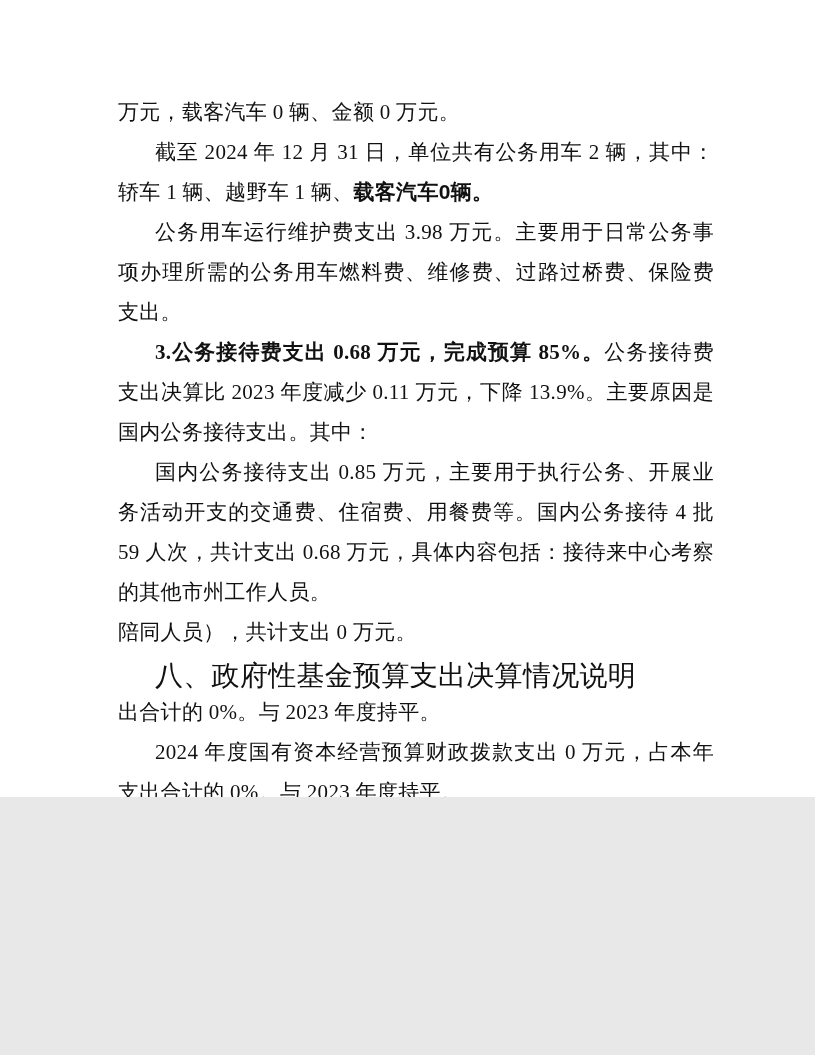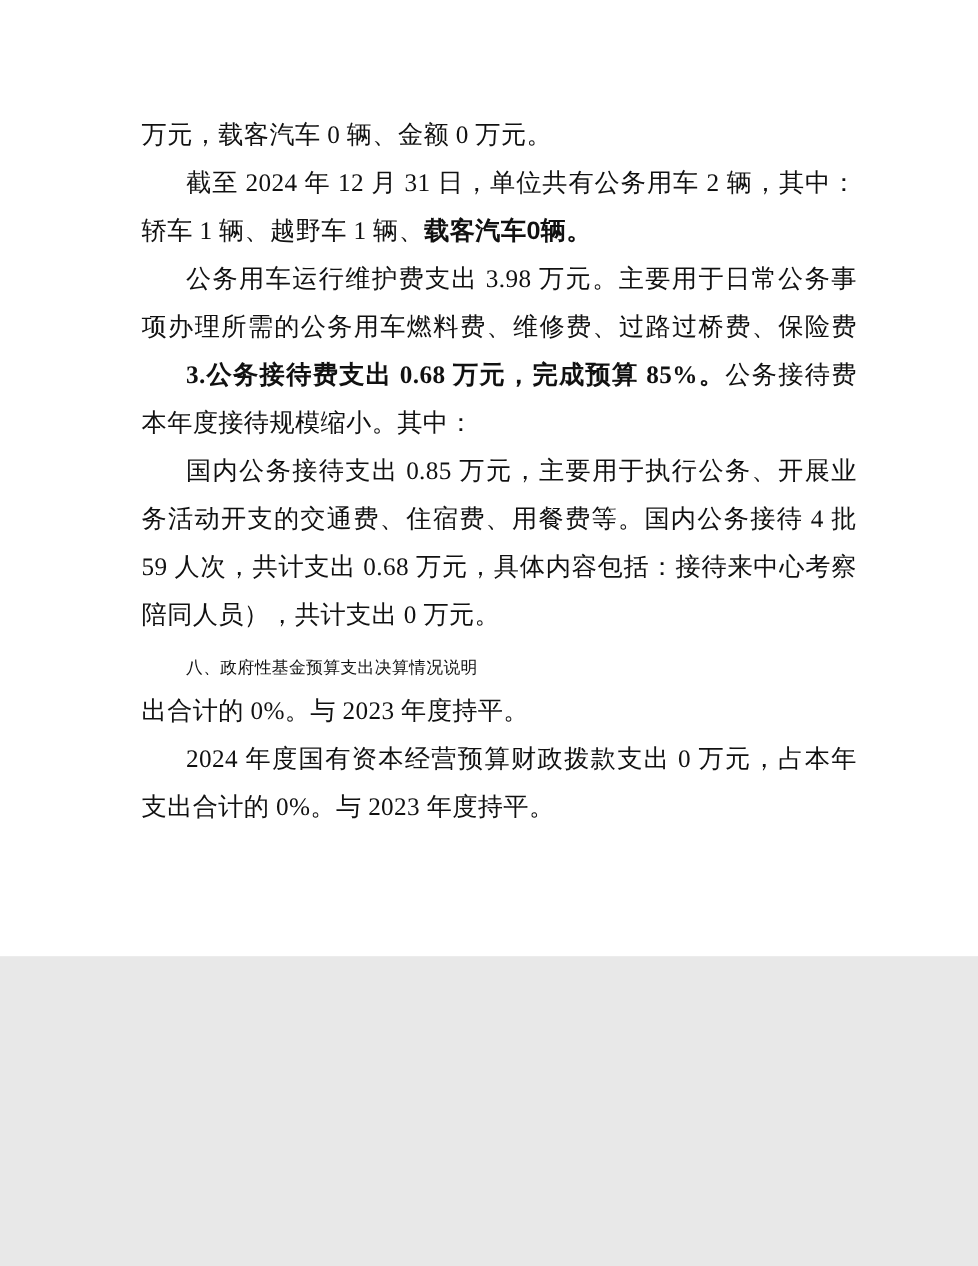--- a/index.html
+++ b/index.html
@@ -36,21 +36,21 @@
     text-align: justify;
     text-align-last: justify;
     overflow: hidden;
   }
   .line.indent {
     text-indent: 37px;
   }
   .line.heading {
     font-family: "Liberation Sans", "DejaVu Sans", sans-serif;
     font-weight: bold;
-    font-size: 14px;
+    font-size: 28px;
     margin-top: 4px;
     margin-bottom: -4px;
   }
   .seg-normal {
     font-weight: normal;
   }
   .seg-bold {
     font-weight: bold;
   }
   .seg-boldsans {
@@ -71,25 +71,28 @@
 </head>
 <body>
 
 <div class="page">
   <div class="text-block" id="document-body">
       <div class="line"><span class="seg-normal">万元，载客汽车 0 辆、金额 0 万元。</span></div>
       <div class="line indent full"><span class="seg-normal">截至 2024 年 12 月 31 日，单位共有公务用车 2 辆，其中：</span></div>
       <div class="line"><span class="seg-normal">轿车 1 辆、越野车 1 辆、</span><span class="seg-boldsans">载客汽车0辆。</span></div>
       <div class="line indent full"><span class="seg-normal">公务用车运行维护费支出 3.98 万元。主要用于日常公务事</span></div>
       <div class="line full"><span class="seg-normal">项办理所需的公务用车燃料费、维修费、过路过桥费、保险费等</span></div>
+      <div class="line"><span class="seg-normal">支出。</span></div>
       <div class="line indent full"><span class="seg-bold">3.公务接待费支出 0.68 万元，完成预算 85%。</span><span class="seg-normal">公务接待费</span></div>
-      <div class="line"><span class="seg-normal">本年度接待规模缩小。其中：</span></div>
+      <div class="line full"><span class="seg-normal">支出决算比 2023 年度减少 0.11 万元，下降 13.9%。主要原因是</span></div>
+      <div class="line"><span class="seg-normal">国内公务接待支出。其中：</span></div>
       <div class="line indent full"><span class="seg-normal">国内公务接待支出 0.85 万元，主要用于执行公务、开展业</span></div>
       <div class="line full"><span class="seg-normal">务活动开支的交通费、住宿费、用餐费等。国内公务接待 4 批次，</span></div>
       <div class="line full"><span class="seg-normal">59 人次，共计支出 0.68 万元，具体内容包括：接待来中心考察</span></div>
+      <div class="line"><span class="seg-normal">的其他市州工作人员。</span></div>
       <div class="line"><span class="seg-normal">陪同人员），共计支出 0 万元。</span></div>
       <div class="line heading indent"><span class="seg-normal">八、政府性基金预算支出决算情况说明</span></div>
       <div class="line"><span class="seg-normal">出合计的 0%。与 2023 年度持平。</span></div>
       <div class="line indent full"><span class="seg-normal">2024 年度国有资本经营预算财政拨款支出 0 万元，占本年</span></div>
       <div class="line"><span class="seg-normal">支出合计的 0%。与 2023 年度持平。</span></div>
     </div>
   <div class="footer">
     <span>- 10-</span>
   </div>
 </div>

